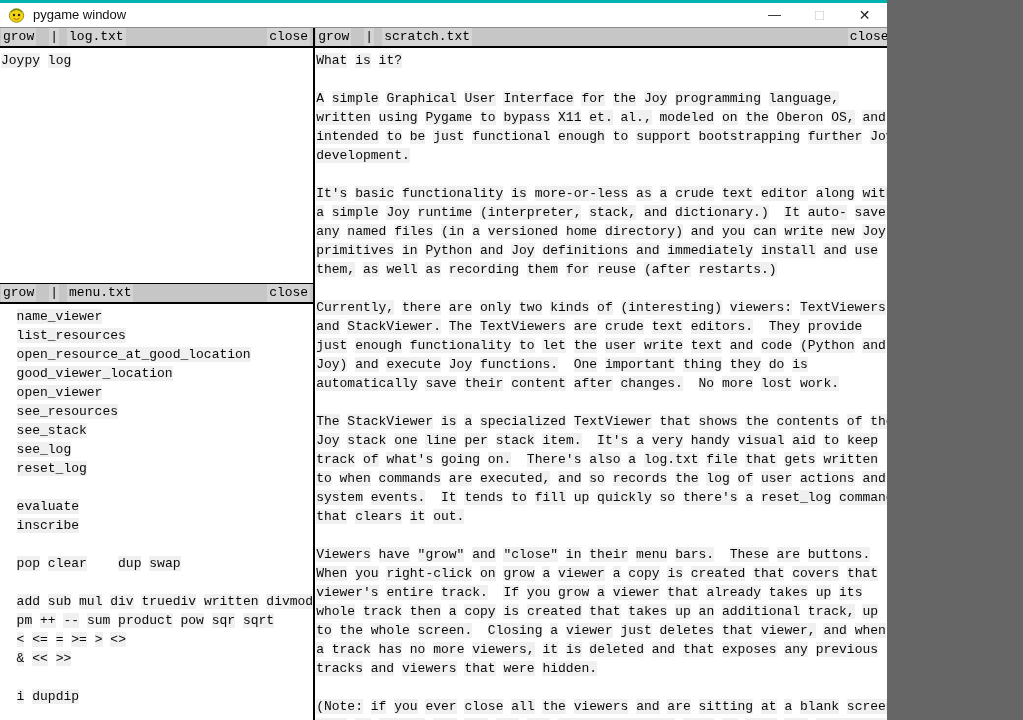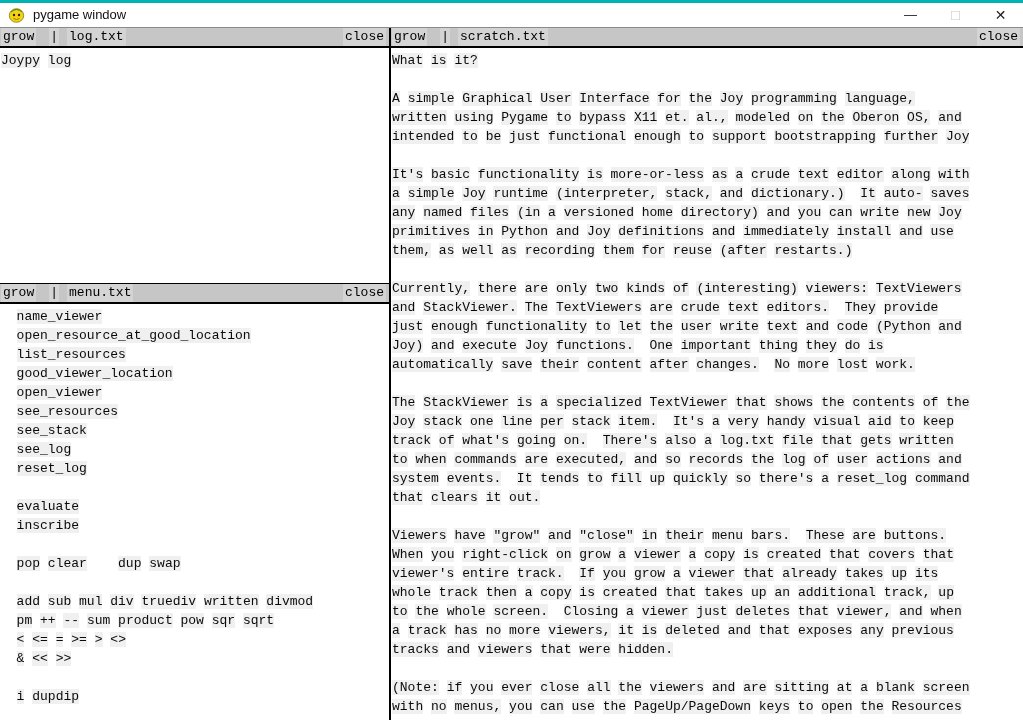--- a/index.html
+++ b/index.html
@@ -1,18 +1,18 @@
 <!DOCTYPE html>
 <html><head>
 <meta charset="utf-8">
 <style>
   * { margin:0; padding:0; box-sizing:border-box; }
   html,body { background:#666; }
   .window {
-    position:relative; width:1023px; height:720px;
+    position:relative; width:887px; height:720px;
     background:#fff; overflow:hidden;
     font-family:"Liberation Mono","DejaVu Sans Mono",monospace;
   }
   
   .accent { height:3px; background:#00b3b3; }
   .titlebar {
     height:23px; background:#ffffff; display:flex; align-items:center;
     padding-left:8px; font-family:"Liberation Sans","DejaVu Sans",sans-serif;
     font-size:13px; color:#111;
   }
@@ -95,22 +95,22 @@
 
       <div class="viewer viewer-menu">
         <div class="menubar">
           <span class="mlabel btn">grow</span>
           <span class="msep">|</span>
           <span class="mlabel">menu.txt</span>
           <span class="mlabel btn mclose">close</span>
         </div>
         <div class="content">
             <div class="line"><span>  </span><span class="w">name_viewer</span></div>
+            <div class="line"><span>  </span><span class="w">list_resources</span></div>
             <div class="line"><span>  </span><span class="w">open_resource_at_good_location</span></div>
-            <div class="line"><span>  </span><span class="w">list_resources</span></div>
             <div class="line"><span>  </span><span class="w">good_viewer_location</span></div>
             <div class="line"><span>  </span><span class="w">open_viewer</span></div>
             <div class="line"><span>  </span><span class="w">see_resources</span></div>
             <div class="line"><span>  </span><span class="w">see_stack</span></div>
             <div class="line"><span>  </span><span class="w">see_log</span></div>
             <div class="line"><span>  </span><span class="w">reset_log</span></div>
             <div class="line">&nbsp;</div>
             <div class="line"><span>  </span><span class="w">evaluate</span></div>
             <div class="line"><span>  </span><span class="w">inscribe</span></div>
             <div class="line">&nbsp;</div>
@@ -137,20 +137,21 @@
           <span class="msep">|</span>
           <span class="mlabel">scratch.txt</span>
           <span class="mlabel btn mclose">close</span>
         </div>
         <div class="content">
             <div class="line"><span class="w">What</span><span> </span><span class="w">is</span><span> </span><span class="w">it?</span></div>
             <div class="line">&nbsp;</div>
             <div class="line"><span class="w">A</span><span> </span><span class="w">simple</span><span> </span><span class="w">Graphical</span><span> </span><span class="w">User</span><span> </span><span class="w">Interface</span><span> </span><span class="w">for</span><span> </span><span class="w">the</span><span> </span><span class="w">Joy</span><span> </span><span class="w">programming</span><span> </span><span class="w">language,</span></div>
             <div class="line"><span class="w">written</span><span> </span><span class="w">using</span><span> </span><span class="w">Pygame</span><span> </span><span class="w">to</span><span> </span><span class="w">bypass</span><span> </span><span class="w">X11</span><span> </span><span class="w">et.</span><span> </span><span class="w">al.,</span><span> </span><span class="w">modeled</span><span> </span><span class="w">on</span><span> </span><span class="w">the</span><span> </span><span class="w">Oberon</span><span> </span><span class="w">OS,</span><span> </span><span class="w">and</span></div>
             <div class="line"><span class="w">intended</span><span> </span><span class="w">to</span><span> </span><span class="w">be</span><span> </span><span class="w">just</span><span> </span><span class="w">functional</span><span> </span><span class="w">enough</span><span> </span><span class="w">to</span><span> </span><span class="w">support</span><span> </span><span class="w">bootstrapping</span><span> </span><span class="w">further</span><span> </span><span class="w">Joy</span></div>
+            <div class="line"><span class="w">development.</span></div>
             <div class="line">&nbsp;</div>
             <div class="line"><span class="w">It's</span><span> </span><span class="w">basic</span><span> </span><span class="w">functionality</span><span> </span><span class="w">is</span><span> </span><span class="w">more-or-less</span><span> </span><span class="w">as</span><span> </span><span class="w">a</span><span> </span><span class="w">crude</span><span> </span><span class="w">text</span><span> </span><span class="w">editor</span><span> </span><span class="w">along</span><span> </span><span class="w">with</span></div>
             <div class="line"><span class="w">a</span><span> </span><span class="w">simple</span><span> </span><span class="w">Joy</span><span> </span><span class="w">runtime</span><span> </span><span class="w">(interpreter,</span><span> </span><span class="w">stack,</span><span> </span><span class="w">and</span><span> </span><span class="w">dictionary.)</span><span>  </span><span class="w">It</span><span> </span><span class="w">auto-</span><span> </span><span class="w">saves</span></div>
             <div class="line"><span class="w">any</span><span> </span><span class="w">named</span><span> </span><span class="w">files</span><span> </span><span class="w">(in</span><span> </span><span class="w">a</span><span> </span><span class="w">versioned</span><span> </span><span class="w">home</span><span> </span><span class="w">directory)</span><span> </span><span class="w">and</span><span> </span><span class="w">you</span><span> </span><span class="w">can</span><span> </span><span class="w">write</span><span> </span><span class="w">new</span><span> </span><span class="w">Joy</span></div>
             <div class="line"><span class="w">primitives</span><span> </span><span class="w">in</span><span> </span><span class="w">Python</span><span> </span><span class="w">and</span><span> </span><span class="w">Joy</span><span> </span><span class="w">definitions</span><span> </span><span class="w">and</span><span> </span><span class="w">immediately</span><span> </span><span class="w">install</span><span> </span><span class="w">and</span><span> </span><span class="w">use</span></div>
             <div class="line"><span class="w">them,</span><span> </span><span class="w">as</span><span> </span><span class="w">well</span><span> </span><span class="w">as</span><span> </span><span class="w">recording</span><span> </span><span class="w">them</span><span> </span><span class="w">for</span><span> </span><span class="w">reuse</span><span> </span><span class="w">(after</span><span> </span><span class="w">restarts.)</span></div>
             <div class="line">&nbsp;</div>
             <div class="line"><span class="w">Currently,</span><span> </span><span class="w">there</span><span> </span><span class="w">are</span><span> </span><span class="w">only</span><span> </span><span class="w">two</span><span> </span><span class="w">kinds</span><span> </span><span class="w">of</span><span> </span><span class="w">(interesting)</span><span> </span><span class="w">viewers:</span><span> </span><span class="w">TextViewers</span></div>
             <div class="line"><span class="w">and</span><span> </span><span class="w">StackViewer.</span><span> </span><span class="w">The</span><span> </span><span class="w">TextViewers</span><span> </span><span class="w">are</span><span> </span><span class="w">crude</span><span> </span><span class="w">text</span><span> </span><span class="w">editors.</span><span>  </span><span class="w">They</span><span> </span><span class="w">provide</span></div>
             <div class="line"><span class="w">just</span><span> </span><span class="w">enough</span><span> </span><span class="w">functionality</span><span> </span><span class="w">to</span><span> </span><span class="w">let</span><span> </span><span class="w">the</span><span> </span><span class="w">user</span><span> </span><span class="w">write</span><span> </span><span class="w">text</span><span> </span><span class="w">and</span><span> </span><span class="w">code</span><span> </span><span class="w">(Python</span><span> </span><span class="w">and</span></div>

